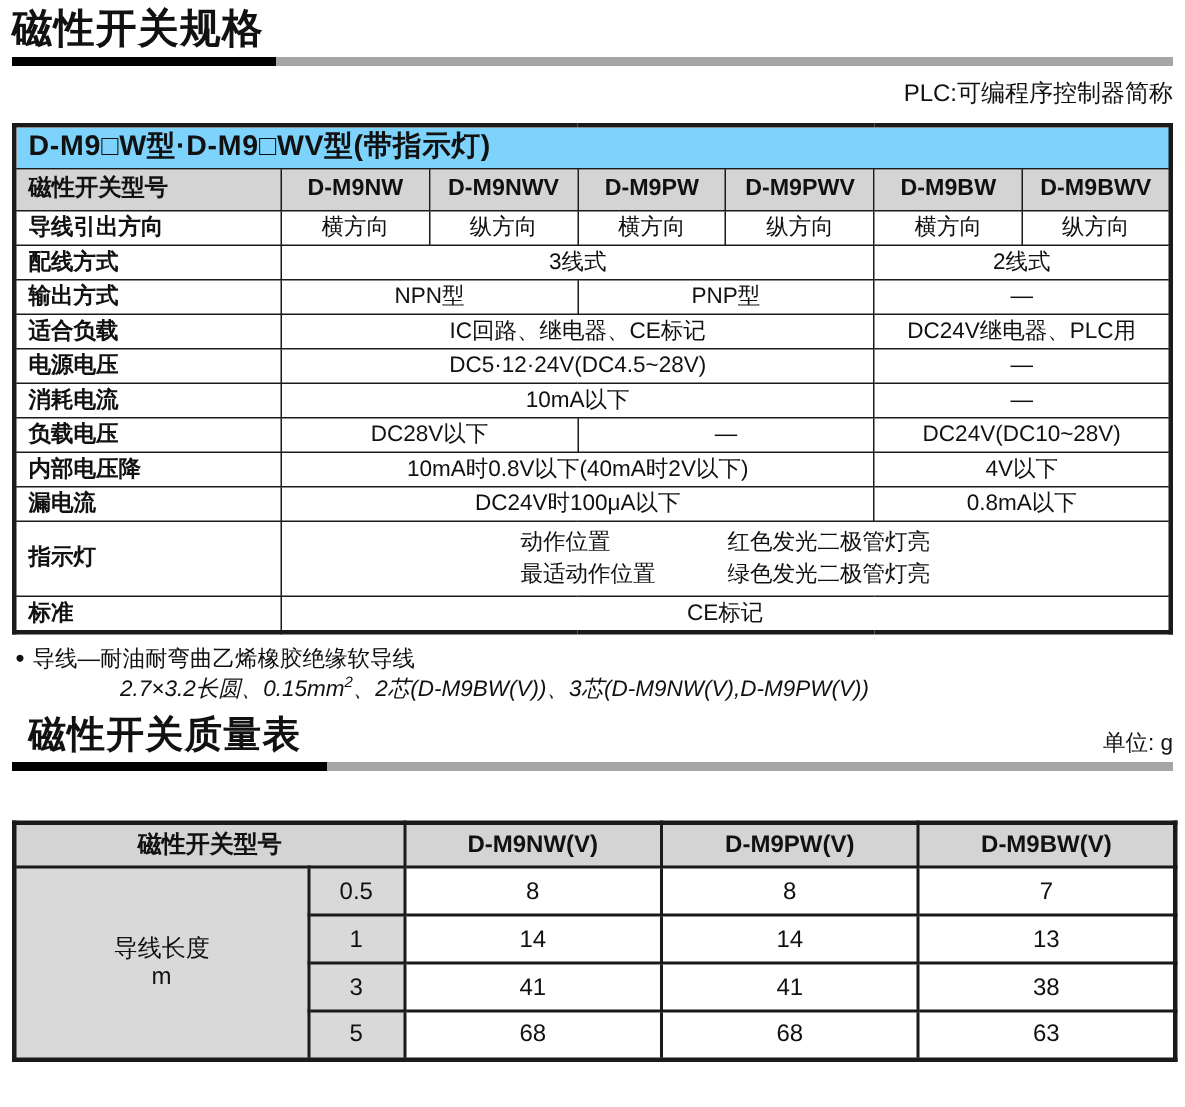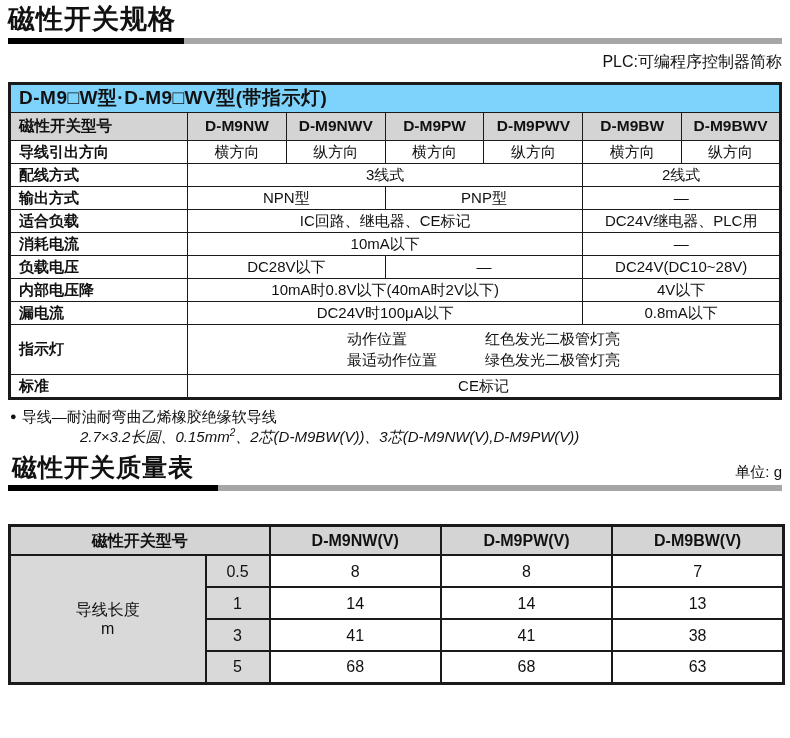--- a/index.html
+++ b/index.html
@@ -6,21 +6,21 @@
   html,body { margin:0; padding:0; }
   body {
     width:790px; height:738px; overflow:hidden;
     background:#ffffff; color:#111;
     font-family:"Liberation Sans", sans-serif;
   }
   .page { padding:4px 8px 0 8px; width:790px; }
 
   
   h1.sec-title { font-size:27px; font-weight:bold; margin:0 0 3px 0; letter-spacing:1px; line-height:1.15; }
-  h2.sec-title { font-size:25px; font-weight:bold; margin:0 0 3px 4px; letter-spacing:1px; line-height:1.15; }
+  h2.sec-title { font-size:25px; font-weight:bold; margin:0 0 3px 11px; letter-spacing:1px; line-height:1.15; }
   .title-rule { position:relative; height:6px; background:#a6a6a6; width:774px; }
   .rule-black { position:absolute; left:0; top:0; height:6px; background:#000; }
 
   .plc-note { text-align:right; font-size:16px; margin:8px 0 9px 0; }
 
   
   table.spec { border-collapse:collapse; width:774px; table-layout:fixed; border:3px solid #1a1a1a; }
   table.spec td {
     border:1.5px solid #1a1a1a; font-size:15px; text-align:center;
     padding:2px 3px; height:23px; line-height:1.2; overflow:hidden; white-space:nowrap;
@@ -115,20 +115,25 @@
         <td colspan="2">PNP型</td>
         <td colspan="2">—</td>
       </tr>
 
       <tr>
         <td class="lbl">适合负载</td>
         <td colspan="4">IC回路、继电器、CE标记</td>
         <td colspan="2">DC24V继电器、PLC用</td>
       </tr>
 
+      <tr>
+        <td class="lbl">电源电压</td>
+        <td colspan="4">DC5·12·24V(DC4.5~28V)</td>
+        <td colspan="2">—</td>
+      </tr>
 
       <tr>
         <td class="lbl">消耗电流</td>
         <td colspan="4">10mA以下</td>
         <td colspan="2">—</td>
       </tr>
 
       <tr>
         <td class="lbl">负载电压</td>
         <td colspan="2">DC28V以下</td>

